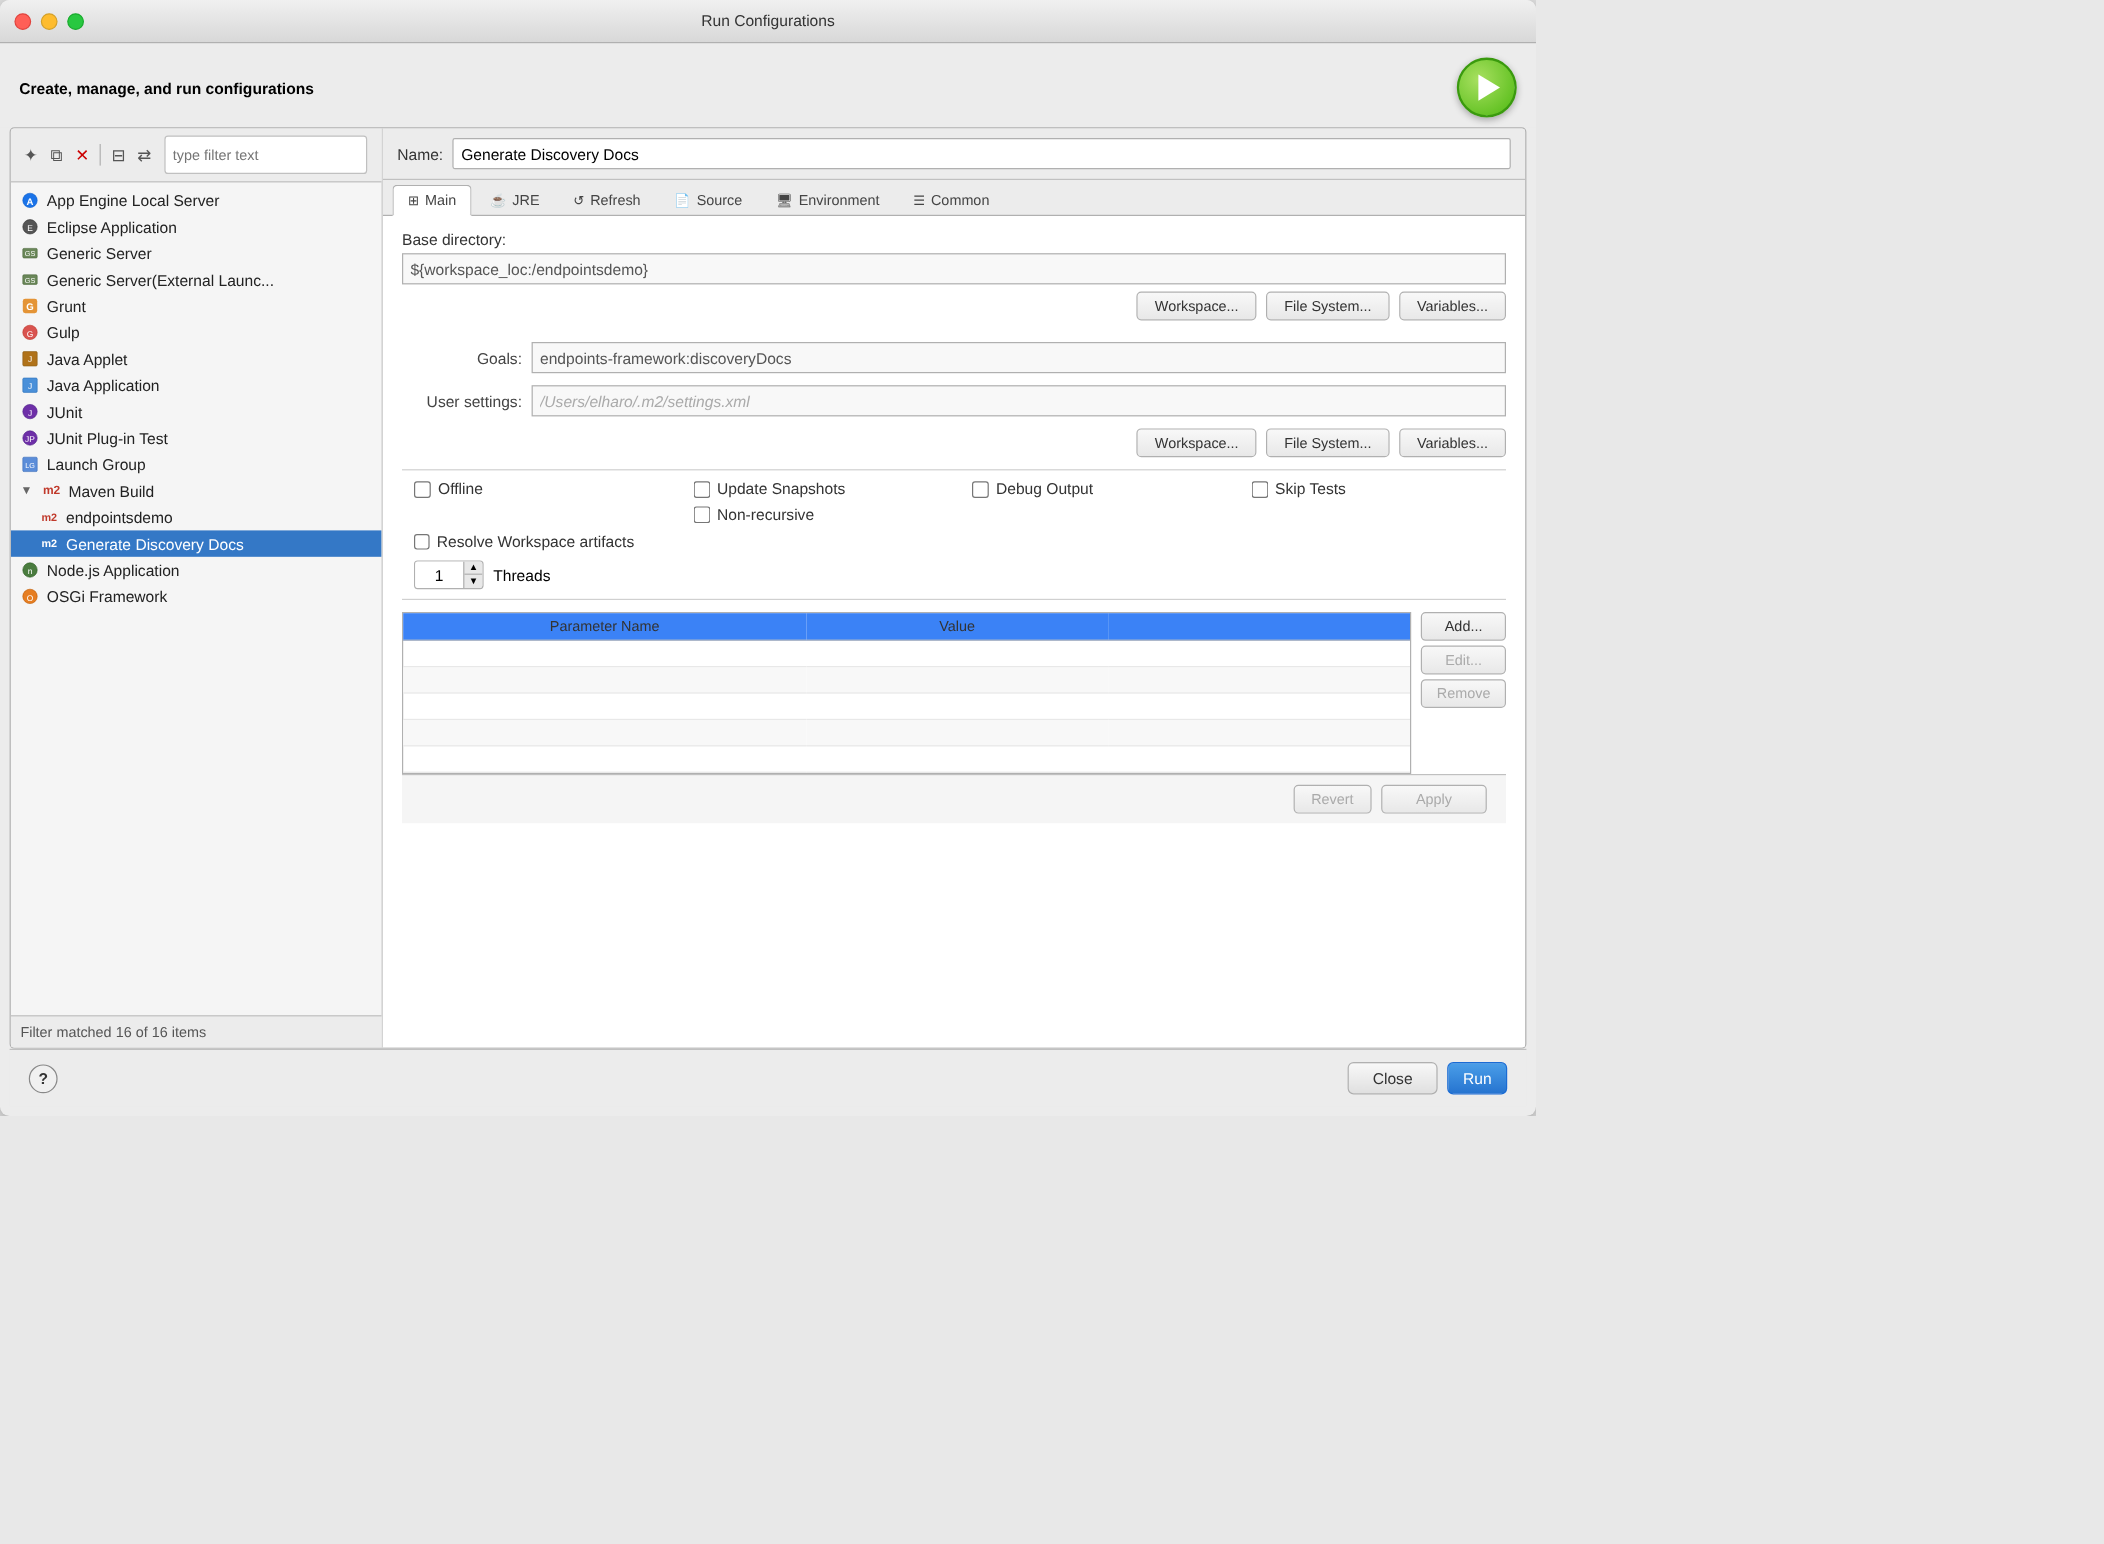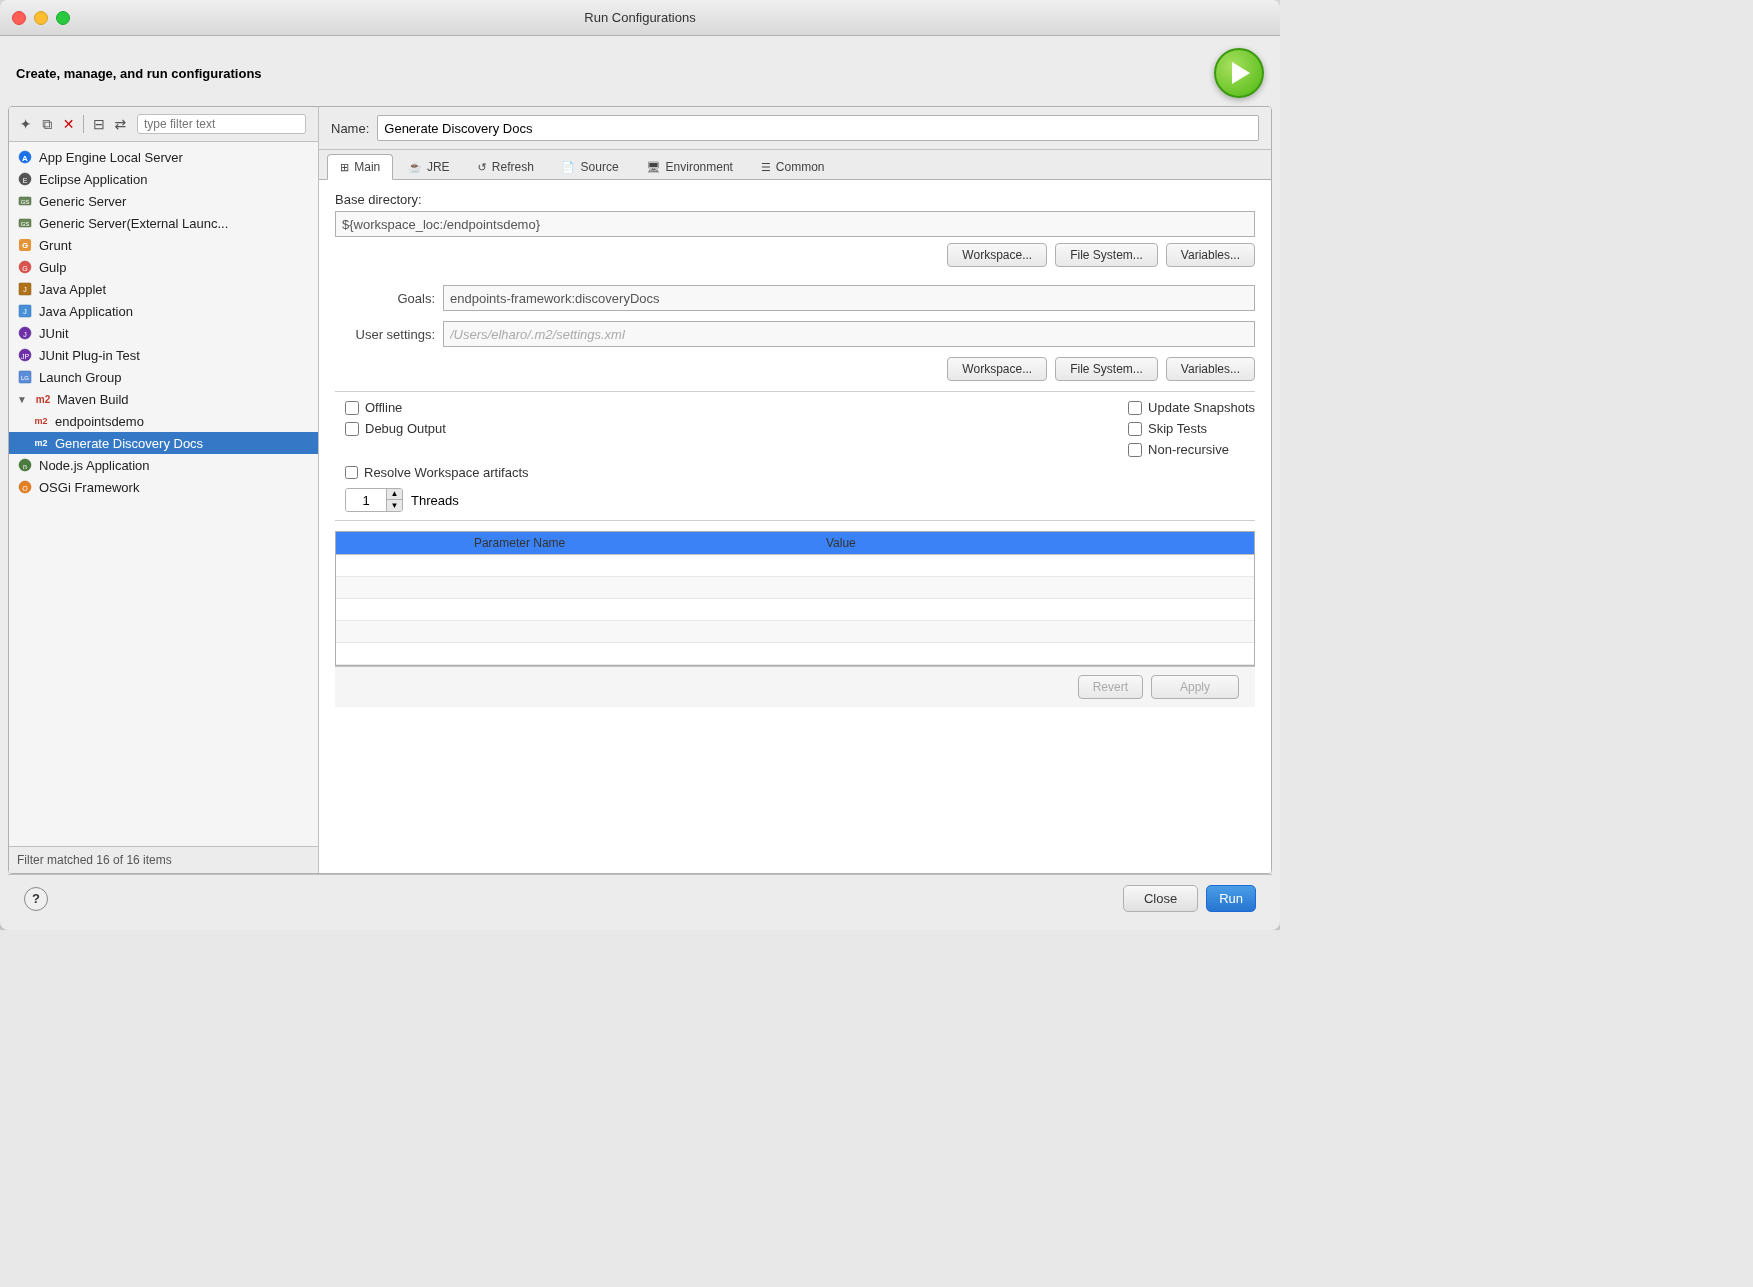--- a/index.html
+++ b/index.html
@@ -136,21 +136,21 @@
       border: none;
     }
     .toolbar-separator {
       width: 1px;
       height: 18px;
       background: #b0b0b0;
       margin: 0 2px;
     }
     .filter-input {
       flex: 1;
-      height: 20px;
+      height: 32px;
       padding: 2px 6px;
       border: 1px solid #c0c0c0;
       border-radius: 3px;
       background: white;
       font-size: 12px;
       color: #999;
       outline: none;
       margin: 0 4px;
     }
 
@@ -326,21 +326,21 @@
     .section-divider {
       height: 1px;
       background: #d0d0d0;
       margin: 8px 0;
     }
 
     
     .checkboxes-area {
       margin: 8px 0;
       display: grid;
-      grid-template-columns: 1fr;
+      grid-template-columns: 1fr 1fr 1fr 1fr;
       gap: 6px 20px;
       padding-left: 10px;
     }
     .checkbox-item {
       display: flex;
       align-items: center;
       gap: 6px;
       font-size: 13px;
       color: #333;
     }
@@ -855,20 +855,25 @@
                     <td></td>
                   </tr>
                 <tr>
                     <td></td>
                     <td></td>
                     <td></td>
                   </tr>
               </tbody>
             </table>
           </div>
+          <div class="params-table-buttons">
+            <button class="btn-table">Add...</button>
+            <button class="btn-table" disabled="">Edit...</button>
+            <button class="btn-table" disabled="">Remove</button>
+          </div>
         </div>
 
         <div class="revert-apply-row">
           <button class="btn-revert">Revert</button>
           <button class="btn-apply">Apply</button>
         </div>
 
       </div>
 
     </div>

